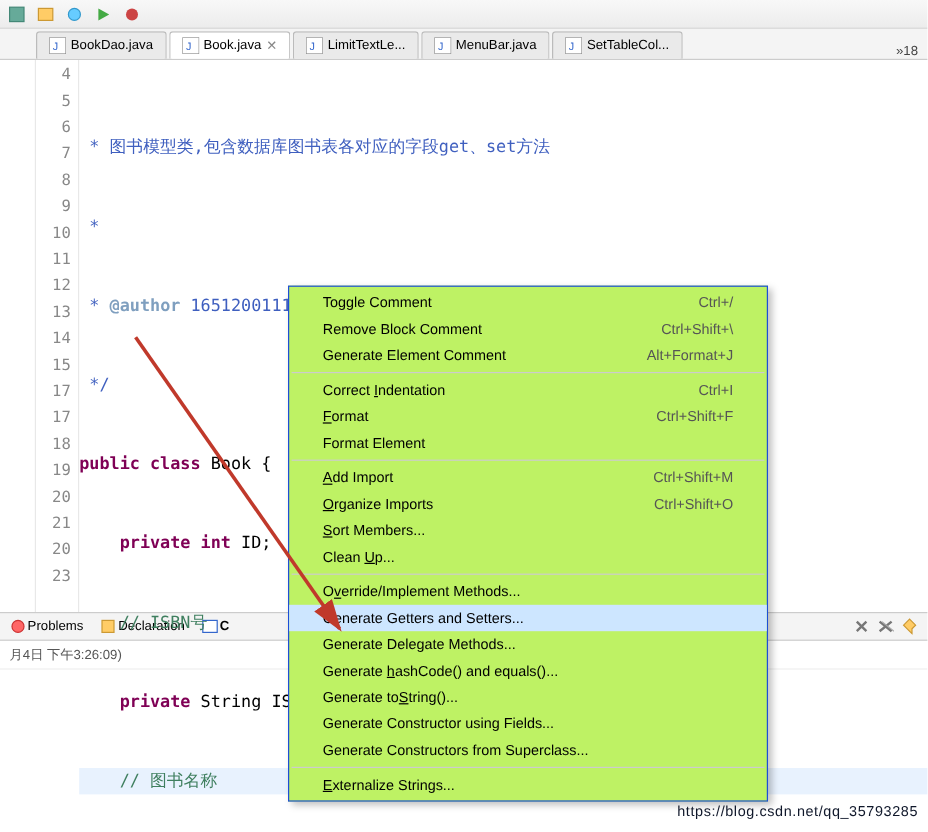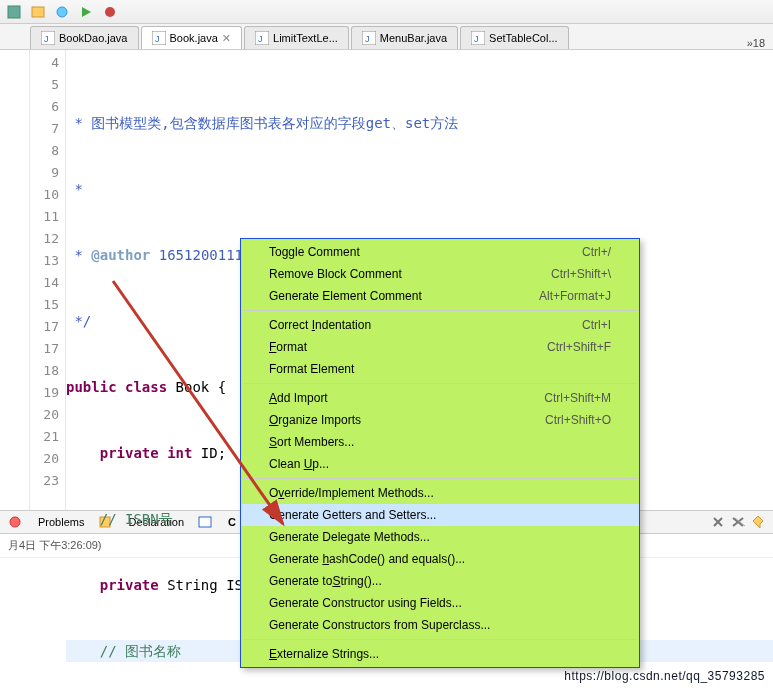--- a/index.html
+++ b/index.html
@@ -14,21 +14,21 @@
 .folding { width: 30px; background: #fff; border-right: 1px solid #e8e8e8; }
 .gutter { width: 36px; background: #fff; border-right: 1px solid #e8e8e8; text-align: right; padding-right: 6px; color: #888; font-family: Consolas, monospace; font-size: 13px; line-height: 22px; padding-top: 2px; }
 .code { flex: 1; font-family: Consolas, "Microsoft YaHei", monospace; font-size: 14px; line-height: 22px; padding-top: 18px; white-space: pre; position: relative; }
 .line { height: 22px; }
 .line.hl { background: #e8f2fe; }
 .kw { color: #7f0055; font-weight: bold; }
 .com { color: #3f7f5f; }
 .doc { color: #3f5fbf; }
 .doctag { color: #7f9fbf; font-weight: bold; }
 .bottom-tabs { height: 24px; border-top: 1px solid #ccc; border-bottom: 1px solid #ccc; background: #f4f4f4; display: flex; align-items: center; padding: 0 8px; gap: 14px; font-size: 11px; }
-.btab { display: flex; align-items: center; gap: 16px; cursor: pointer; }
+.btab { display: flex; align-items: center; gap: 1px; cursor: pointer; }
 .btab.active { font-weight: bold; }
 .console-bar { padding: 4px 8px; font-size: 11px; color: #555; border-bottom: 1px solid #eee; display: flex; justify-content: space-between; }
 .context-menu { position: absolute; left: 240px; top: 238px; width: 400px; background: #bef264; border: 1px solid #1d4ed8; box-shadow: 3px 3px 6px rgba(0,0,0,.25); font-size: 12px; z-index: 50; padding: 2px 0; }
 .menu-item { display: flex; justify-content: space-between; padding: 4px 28px 4px 28px; cursor: pointer; }
 .menu-item.hl { background: #cde6ff; }
 .menu-sep { height: 1px; background: #ccc; margin: 3px 2px; }
 .menu-label u { text-decoration: underline; }
 .shortcut { color: #555; }
 .arrow { position: absolute; left: 108px; top: 276px; width: 200px; height: 255px; z-index: 60; pointer-events: none; }
 .bottom-panel-icons { margin-left: auto; display: flex; gap: 6px; }

